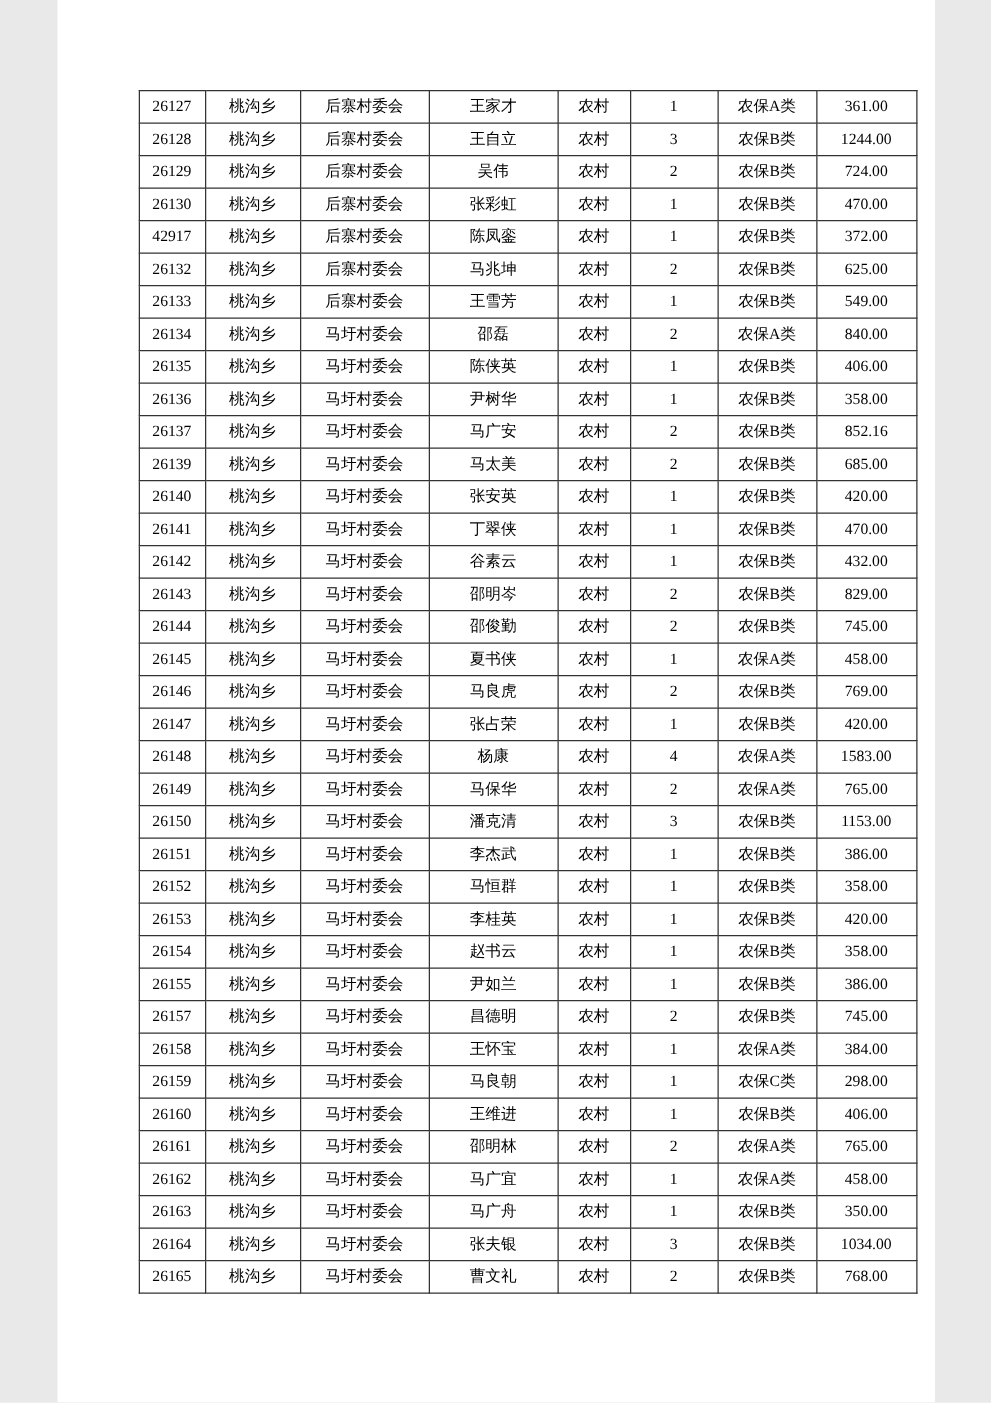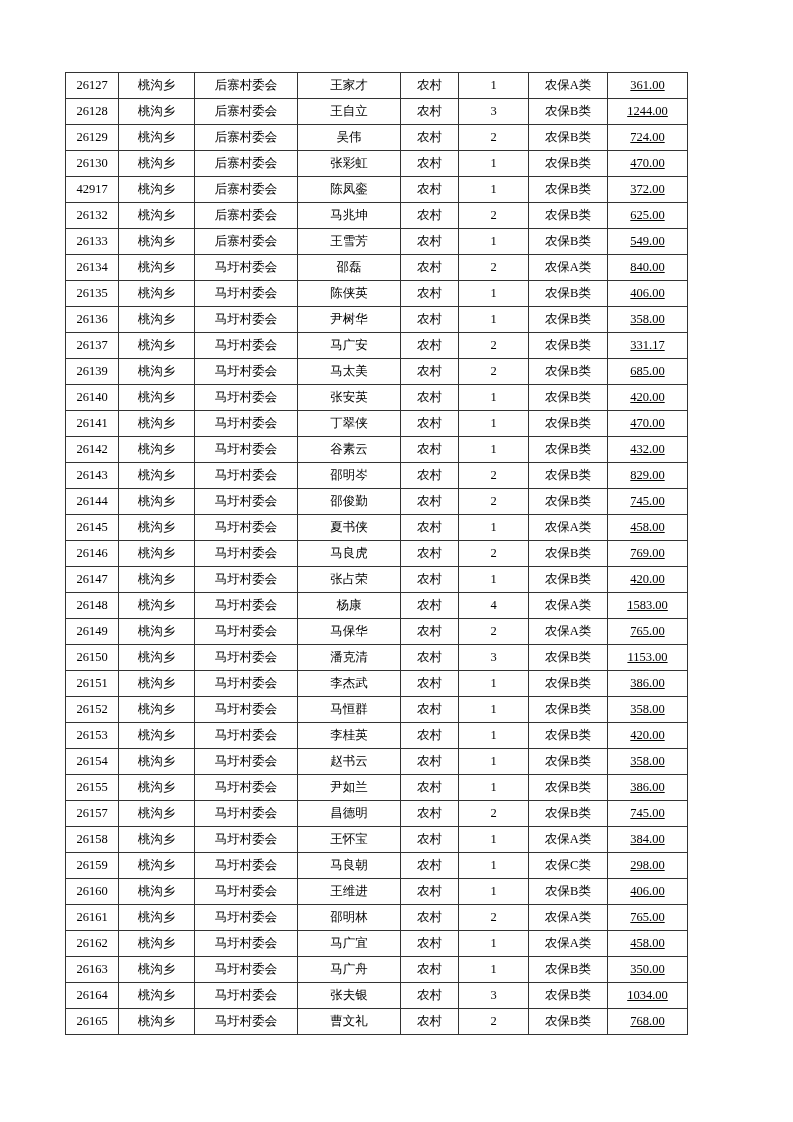--- a/index.html
+++ b/index.html
@@ -1,18 +1,18 @@
 <!DOCTYPE html>
 <html><head>
 <meta charset="utf-8">
 <style>
   html, body { margin: 0; padding: 0; background: #e9e9e9; }
   .page {
     position: relative;
-    width: 793px;
+    width: 702px;
     height: 1122px;
     margin: 0 auto;
     background: #ffffff;
     font-family: "Liberation Serif", "DejaVu Serif", serif;
     color: #000;
     overflow: hidden;
   }
   table.data-table {
     position: absolute;
     left: 65px;
@@ -37,21 +37,20 @@
   col.c-village  { width: 103px; }
   col.c-name     { width: 103px; }
   col.c-type     { width: 58px;  }
   col.c-count    { width: 70px;  }
   col.c-category { width: 79px;  }
   col.c-amount   { width: 80px;  }
   
   td.cell-amount {
     text-align: right;
     padding-right: 22px;
-    text-decoration: underline;
   }
 </style>
 </head>
 <body>
 
 <div class="page">
   <table class="data-table">
     <colgroup>
       <col class="c-id">
       <col class="c-township">
@@ -164,21 +163,21 @@
           <td class="cell-amount">358.00</td>
         </tr>
         <tr>
           <td class="cell-id">26137</td>
           <td class="cell-township">桃沟乡</td>
           <td class="cell-village">马圩村委会</td>
           <td class="cell-name">马广安</td>
           <td class="cell-type">农村</td>
           <td class="cell-count">2</td>
           <td class="cell-category">农保B类</td>
-          <td class="cell-amount">331.17</td>
+          <td class="cell-amount">852.16</td>
         </tr>
         <tr>
           <td class="cell-id">26139</td>
           <td class="cell-township">桃沟乡</td>
           <td class="cell-village">马圩村委会</td>
           <td class="cell-name">马太美</td>
           <td class="cell-type">农村</td>
           <td class="cell-count">2</td>
           <td class="cell-category">农保B类</td>
           <td class="cell-amount">685.00</td>

